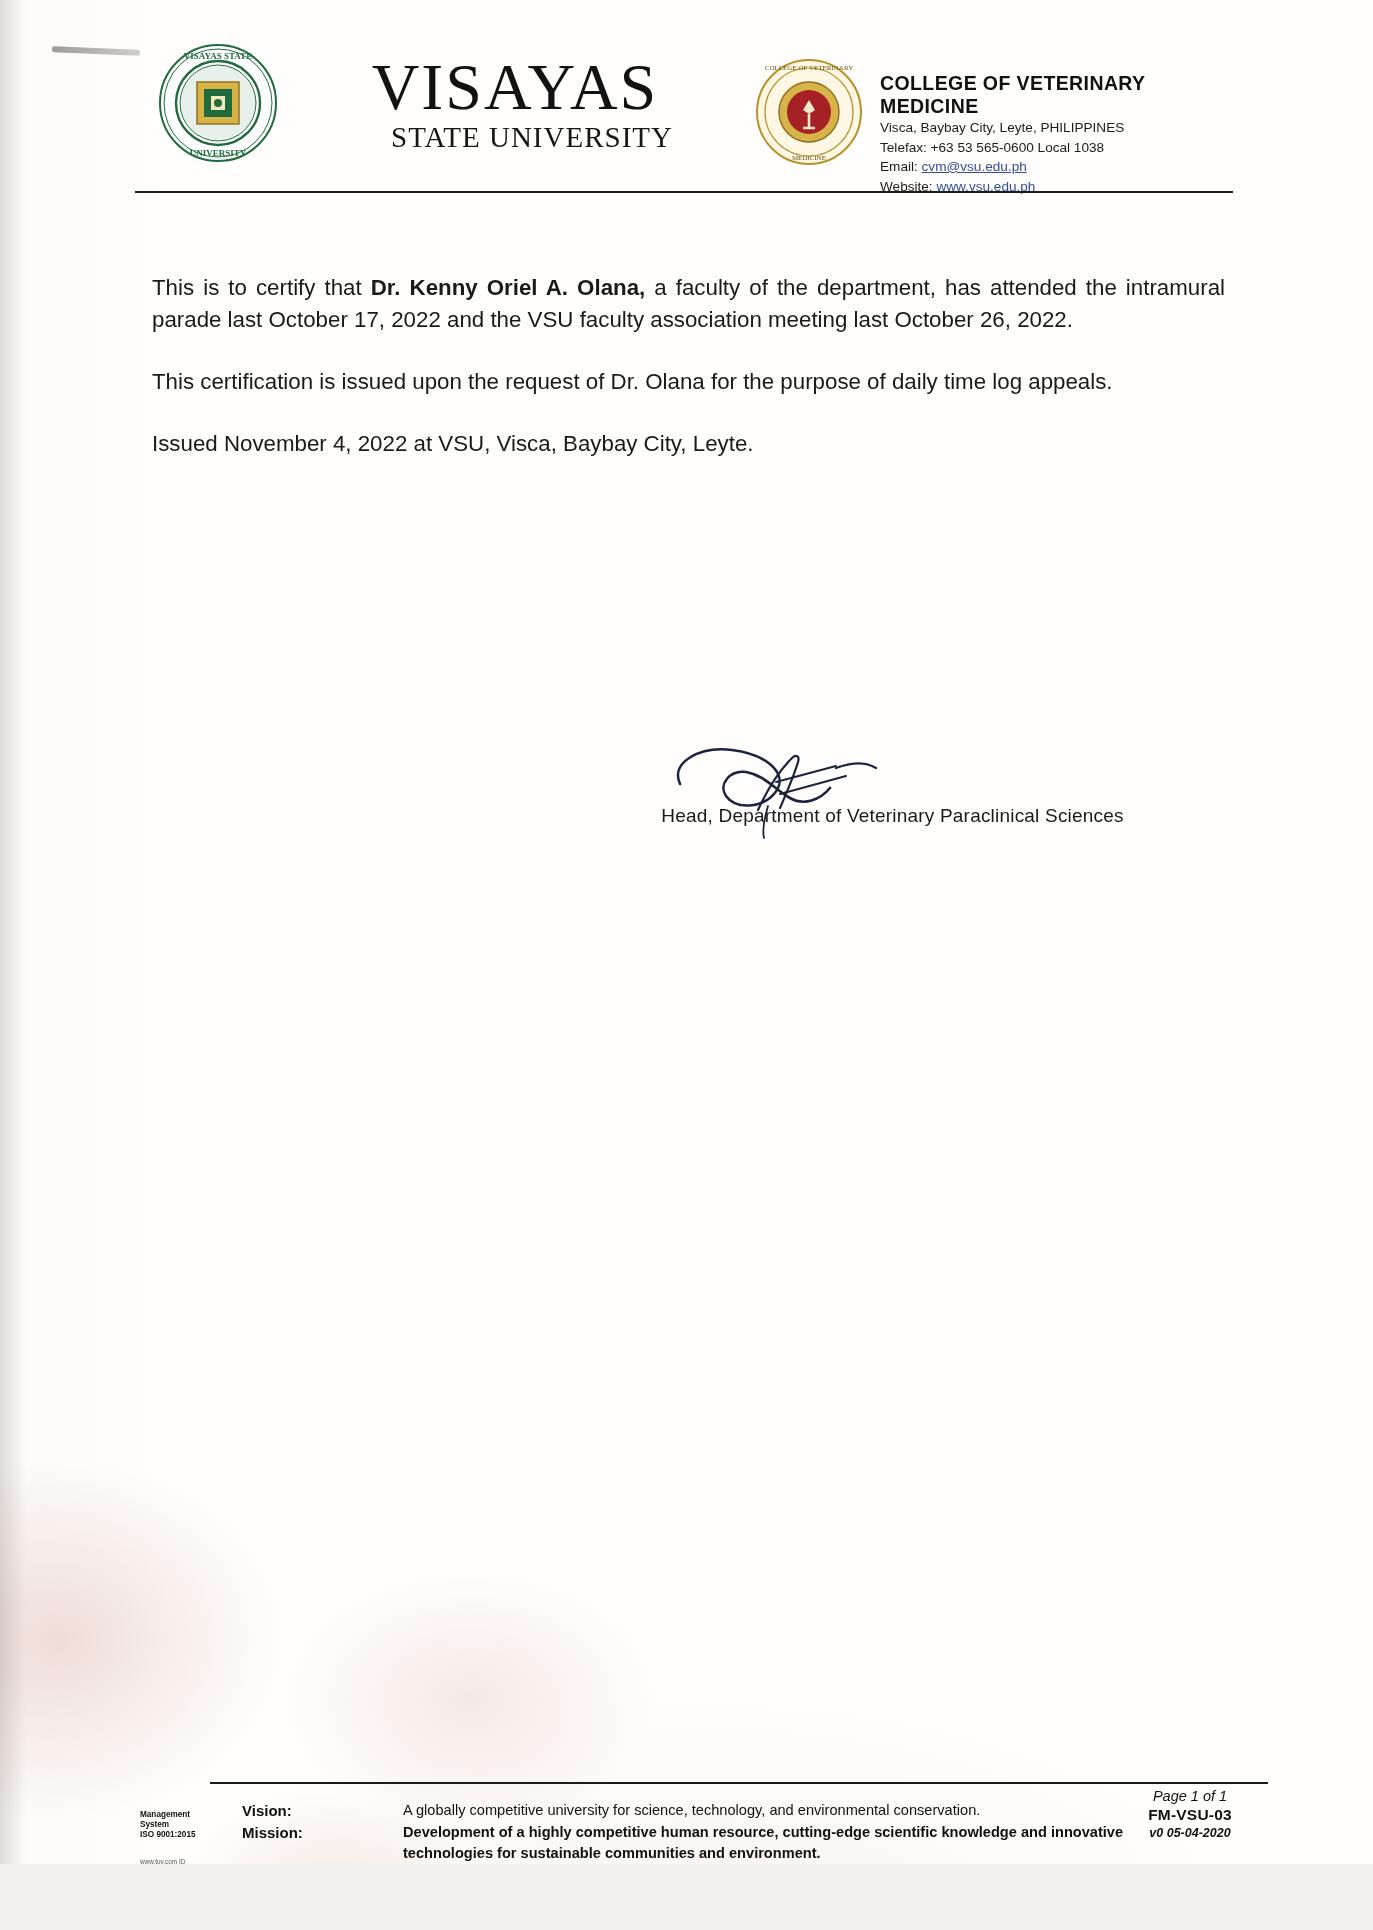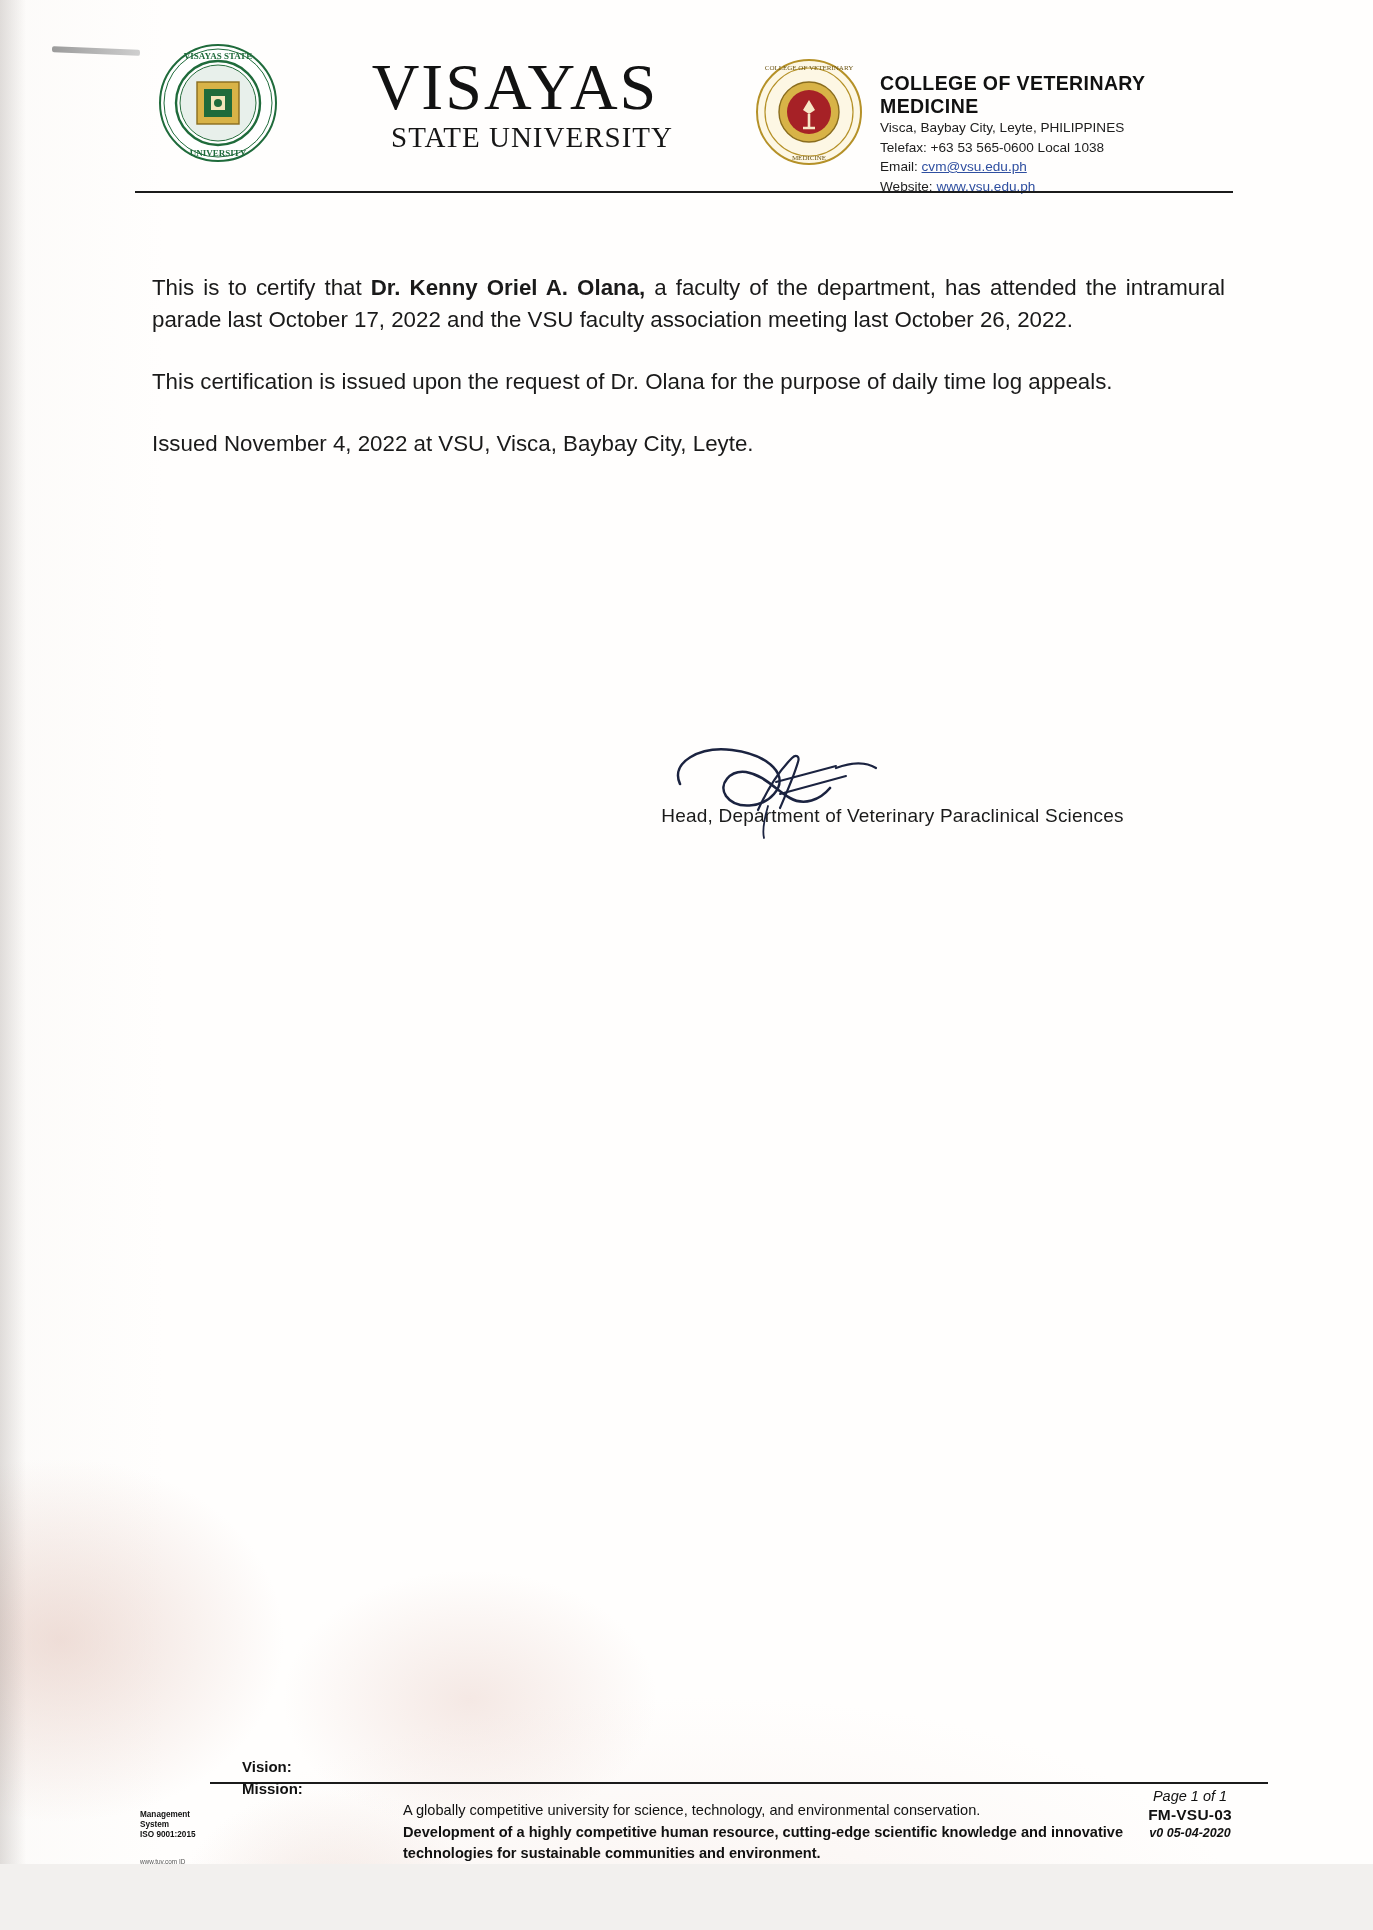--- a/index.html
+++ b/index.html
@@ -209,21 +209,21 @@
     font-size: 8.2px;
     line-height: 10px;
     color: #333;
     margin-top: 24px;
   }
   .ms-text .b { font-weight: bold; color:#111; }
   .ms-text .small2 { font-size: 6.4px; line-height: 8px; display:block; margin-top: 18px; color:#555;}
   .vision-labels {
     position: absolute;
     left: 242px;
-    top: 1756px;
+    top: 1800px;
     font-size: 15px;
     font-weight: bold;
     line-height: 21.5px;
     color: #111;
   }
   .vision-text {
     position: absolute;
     left: 372px;
     top: 1800px;
     width: 760px;

